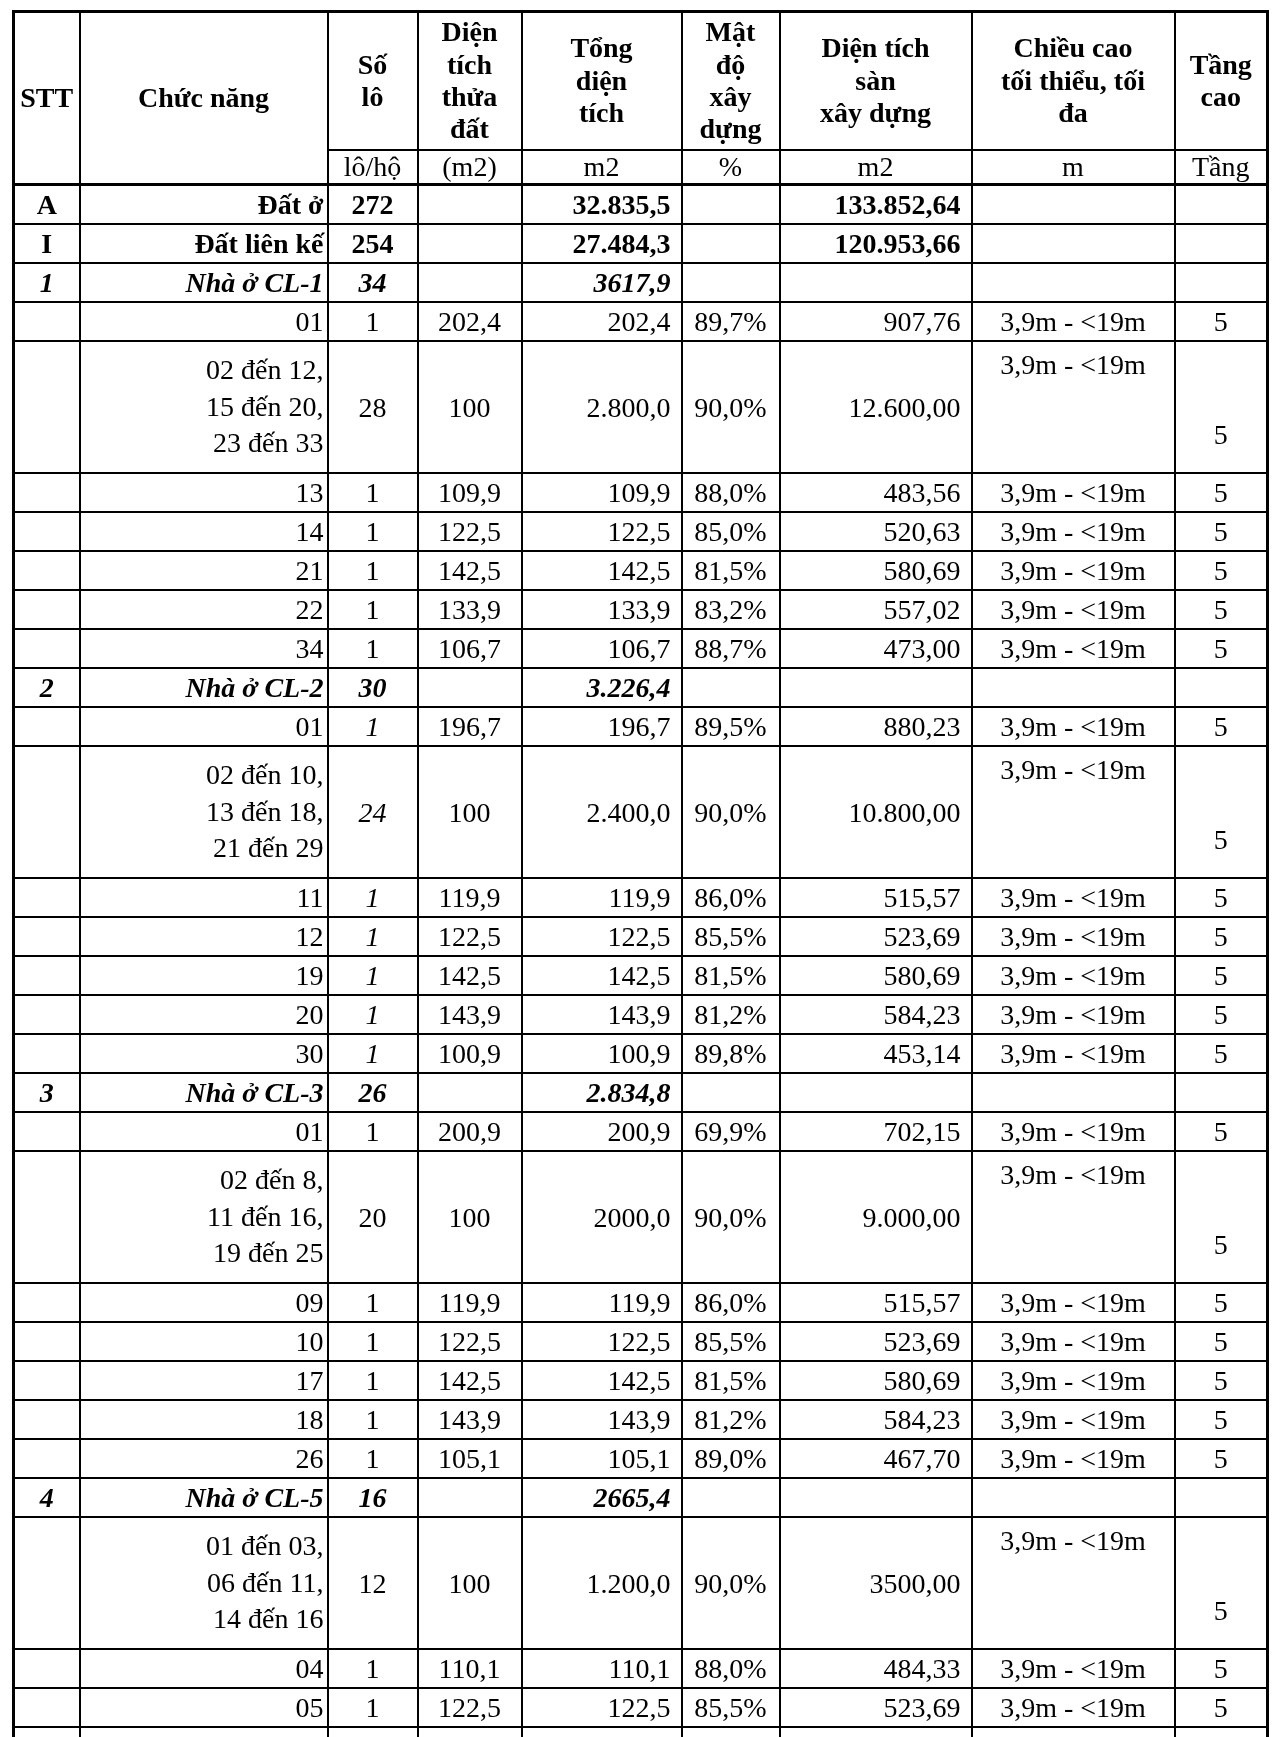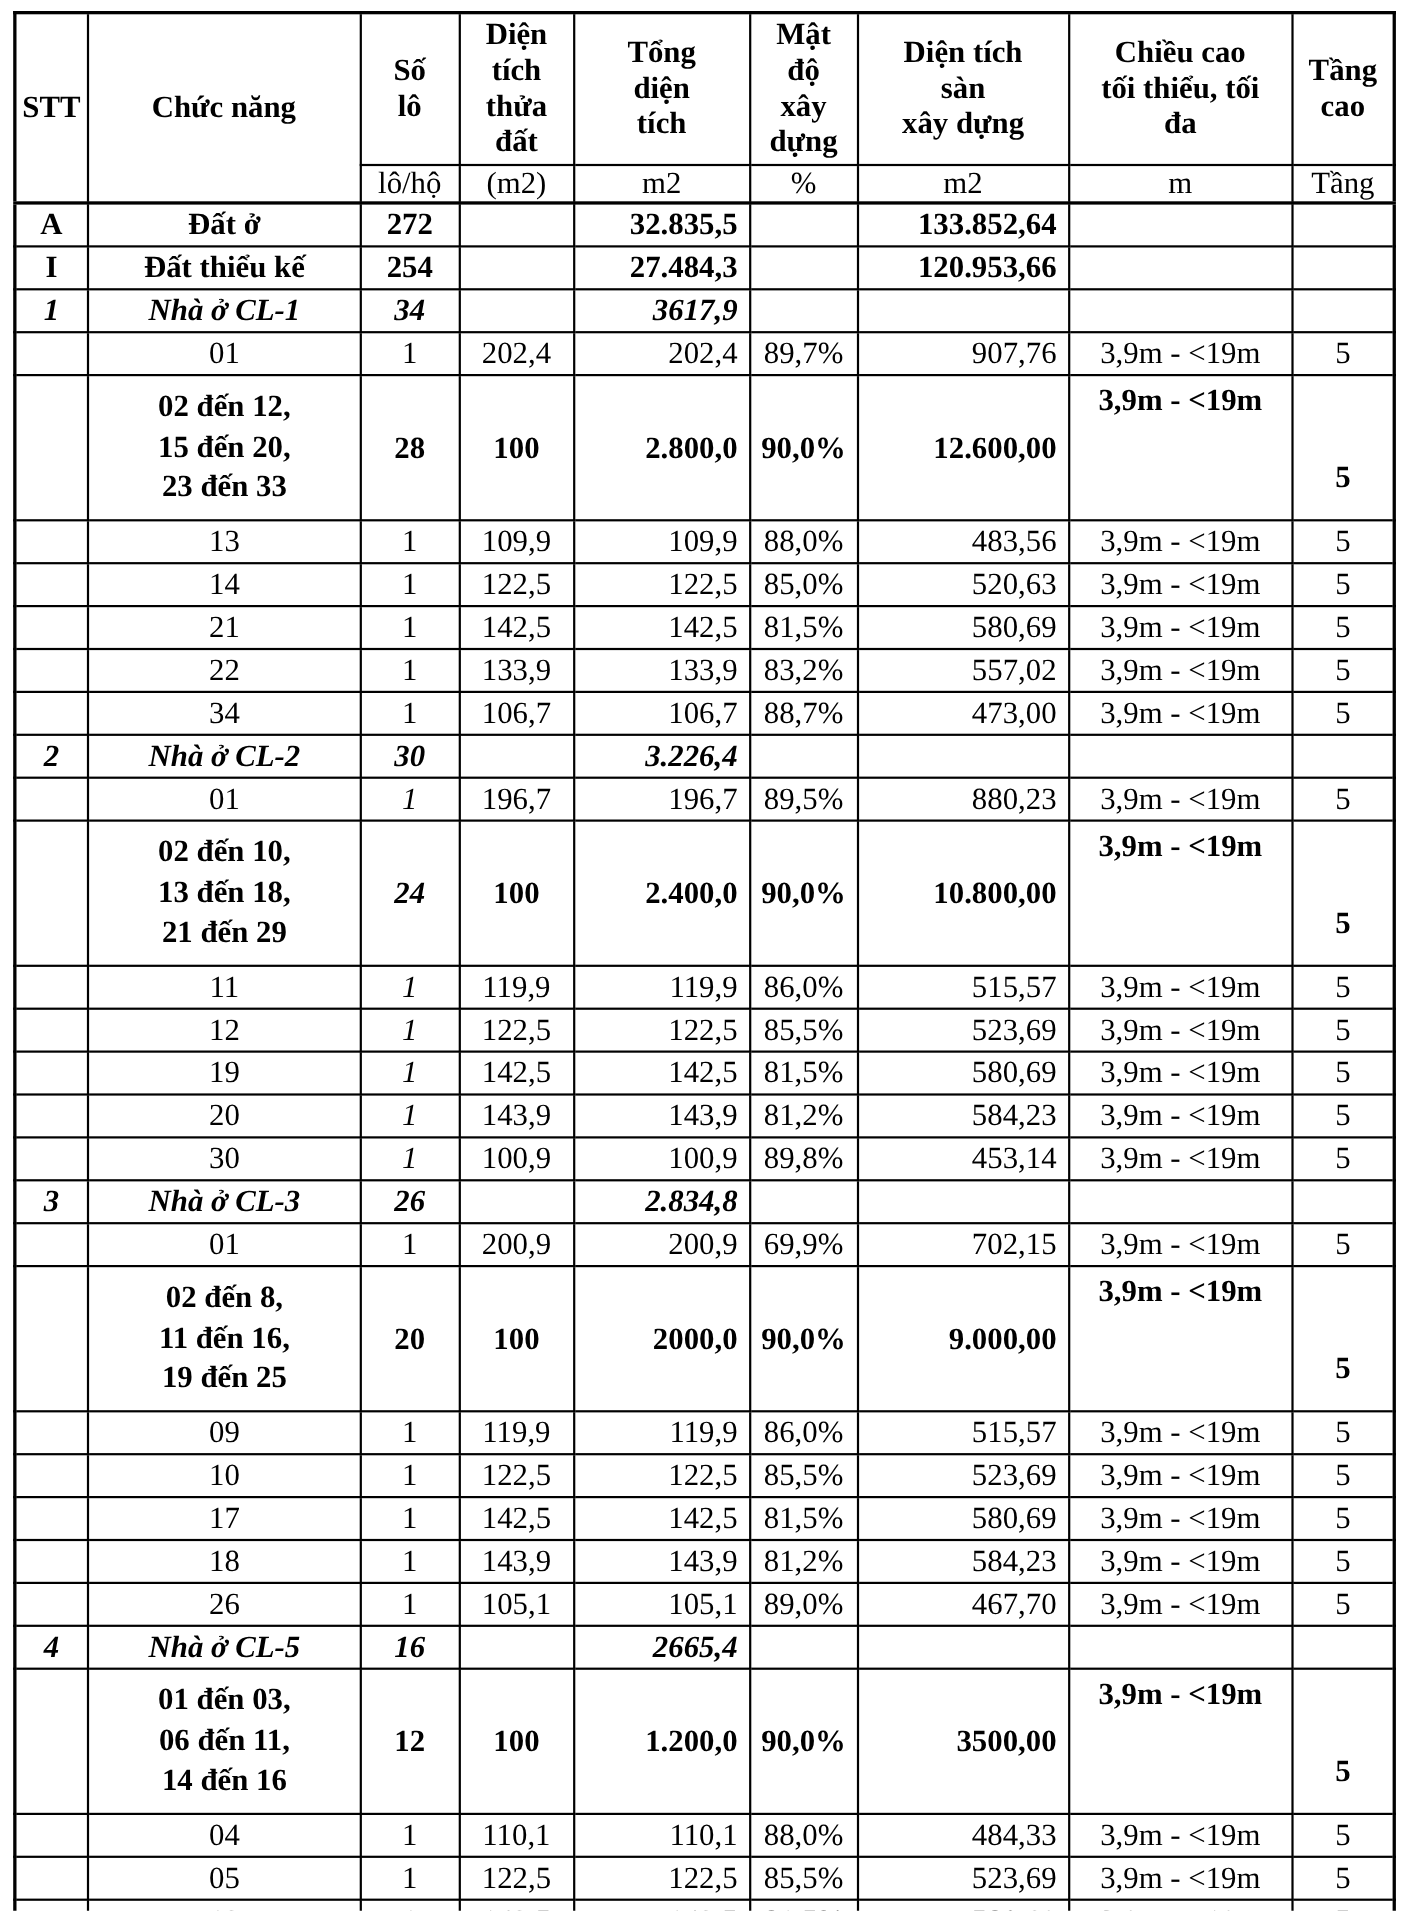--- a/index.html
+++ b/index.html
@@ -57,28 +57,28 @@
   }
   thead { border-bottom: 3px solid #000; }
 
   tbody td {
     height: 37px;
     vertical-align: middle;
     padding: 0 3px;
     line-height: 1.25;
   }
   td.col-0 { text-align: center; }
-  td.col-1 { text-align: center; padding-left: 4px; }
+  td.col-1 { text-align: right; padding-left: 4px; }
   td.col-2, td.col-3, td.col-5, td.col-7, td.col-8 { text-align: center; }
   td.col-4, td.col-6 { text-align: right; padding-right: 10px; }
 
   tr.row-total { font-weight: bold; }
   tr.row-group { font-weight: bold; font-style: italic; }
 
-  tr.multi td { height: 110px; font-weight: bold; }
+  tr.multi td { height: 110px; }
   tr.multi td.col-1 { white-space: pre-line; line-height: 1.32; }
   tr.multi td.col-7 { vertical-align: top; padding-top: 5px; }
   tr.multi td.col-8 { vertical-align: bottom; padding-bottom: 20px; }
 
   td.italic { font-style: italic; }
 </style>
 </head>
 <body>
 
 <div class="sheet">
@@ -137,21 +137,21 @@
           <td class="col-2">272</td>
           <td class="col-3"></td>
           <td class="col-4">32.835,5</td>
           <td class="col-5"></td>
           <td class="col-6">133.852,64</td>
           <td class="col-7"></td>
           <td class="col-8"></td>
         </tr>
         <tr class="row-total">
           <td class="col-0">I</td>
-          <td class="col-1">Đất thiểu kế</td>
+          <td class="col-1">Đất liên kế</td>
           <td class="col-2">254</td>
           <td class="col-3"></td>
           <td class="col-4">27.484,3</td>
           <td class="col-5"></td>
           <td class="col-6">120.953,66</td>
           <td class="col-7"></td>
           <td class="col-8"></td>
         </tr>
         <tr class="row-group">
           <td class="col-0">1</td>

